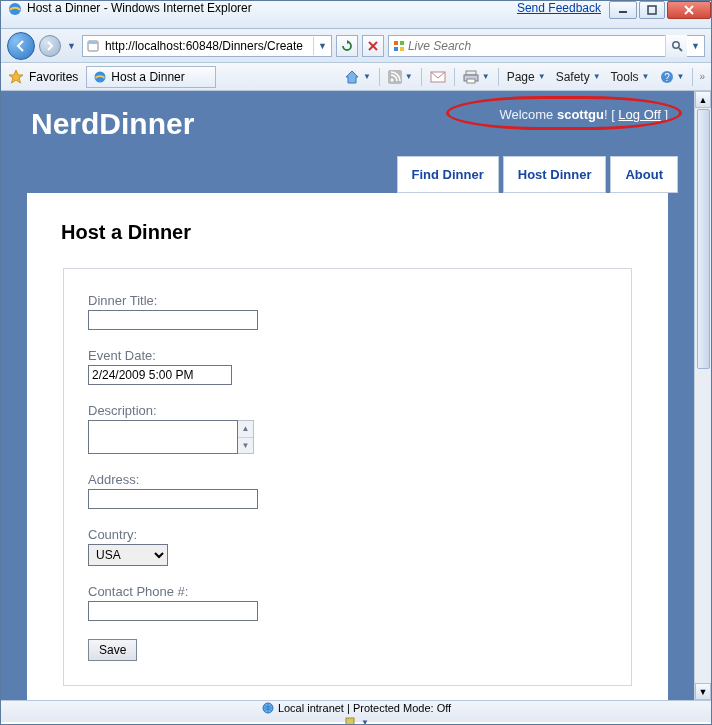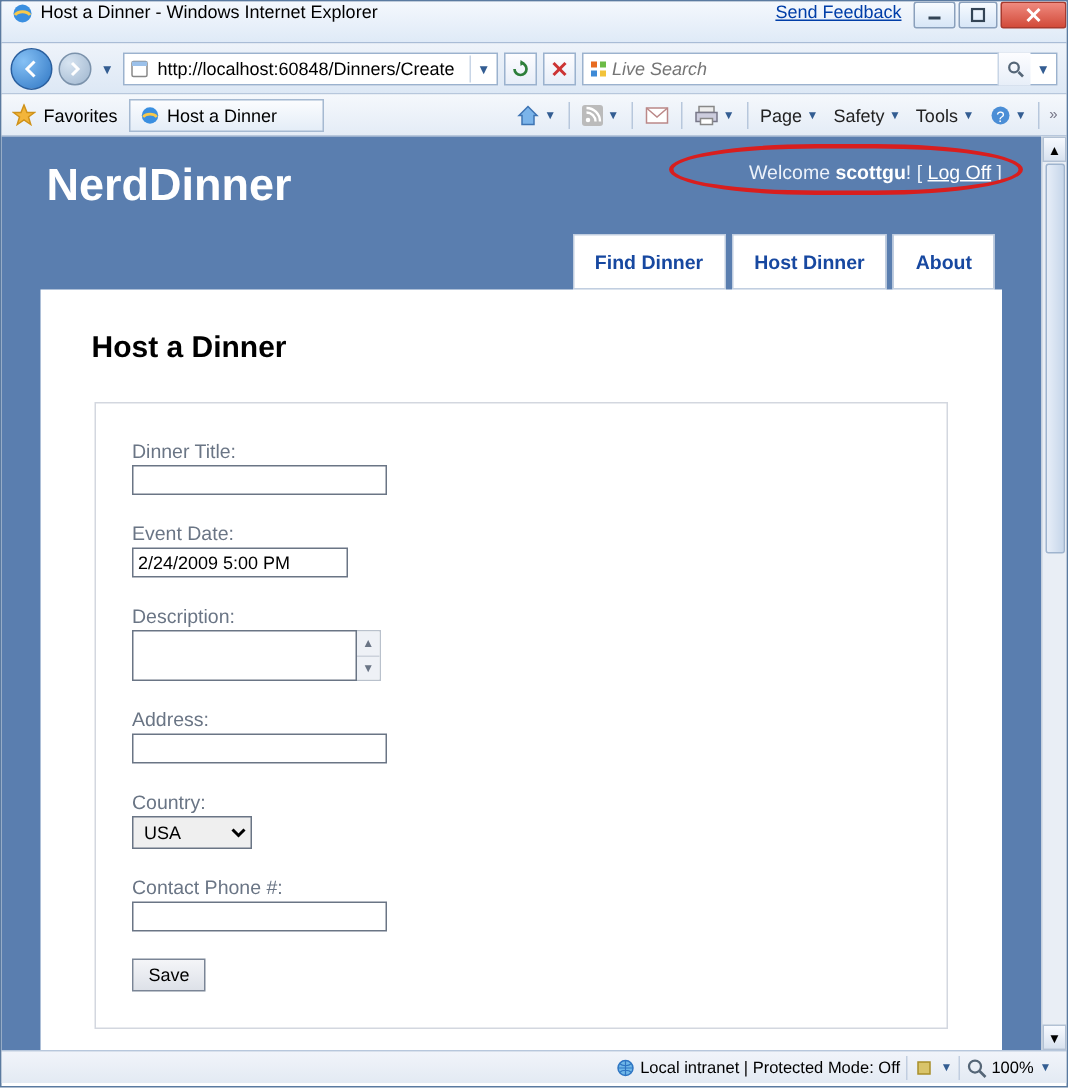--- a/index.html
+++ b/index.html
@@ -176,21 +176,21 @@
   .red-ellipse {
     position: absolute;
     top: 5px; right: 12px;
     width: 236px; height: 34px;
     border: 3px solid #d81e1e;
     border-radius: 50% / 60%;
     pointer-events: none;
   }
   .menu {
     position: absolute;
-    top: 65px; right: 31px;
+    top: 65px; right: 16px;
     display: flex; gap: 4px;
   }
   .menu .mbtn {
     background: #fff;
     border: 1px solid #c1cee0;
     color: #1748a0;
     font-weight: bold;
     font-size: 13px;
     padding: 10px 14px;
     cursor: pointer;
@@ -245,21 +245,21 @@
     cursor: pointer;
     font-family: inherit;
   }
   
   .statusbar {
     height: 22px;
     background: linear-gradient(#f1f4fa,#e3eaf3);
     border-top: 1px solid #b7c7dc;
     display: flex; align-items: center;
     font-size: 11px;
-    padding: 0 6px; gap: 0;
+    padding: 0 6px; gap: 0; flex-direction: column;
   }
   .statusbar .spacer { flex: 1; }
   .statusbar .seg { display:flex; align-items:center; gap:3px; padding:0 4px;}
   .statusbar .sepv { width:1px; height:16px; background:#c1cee0;}
   .zoom-btn { cursor:pointer; }
 
   .svg-ico { display:inline-flex; align-items:center; }
 </style>
 </head>
 <body>

